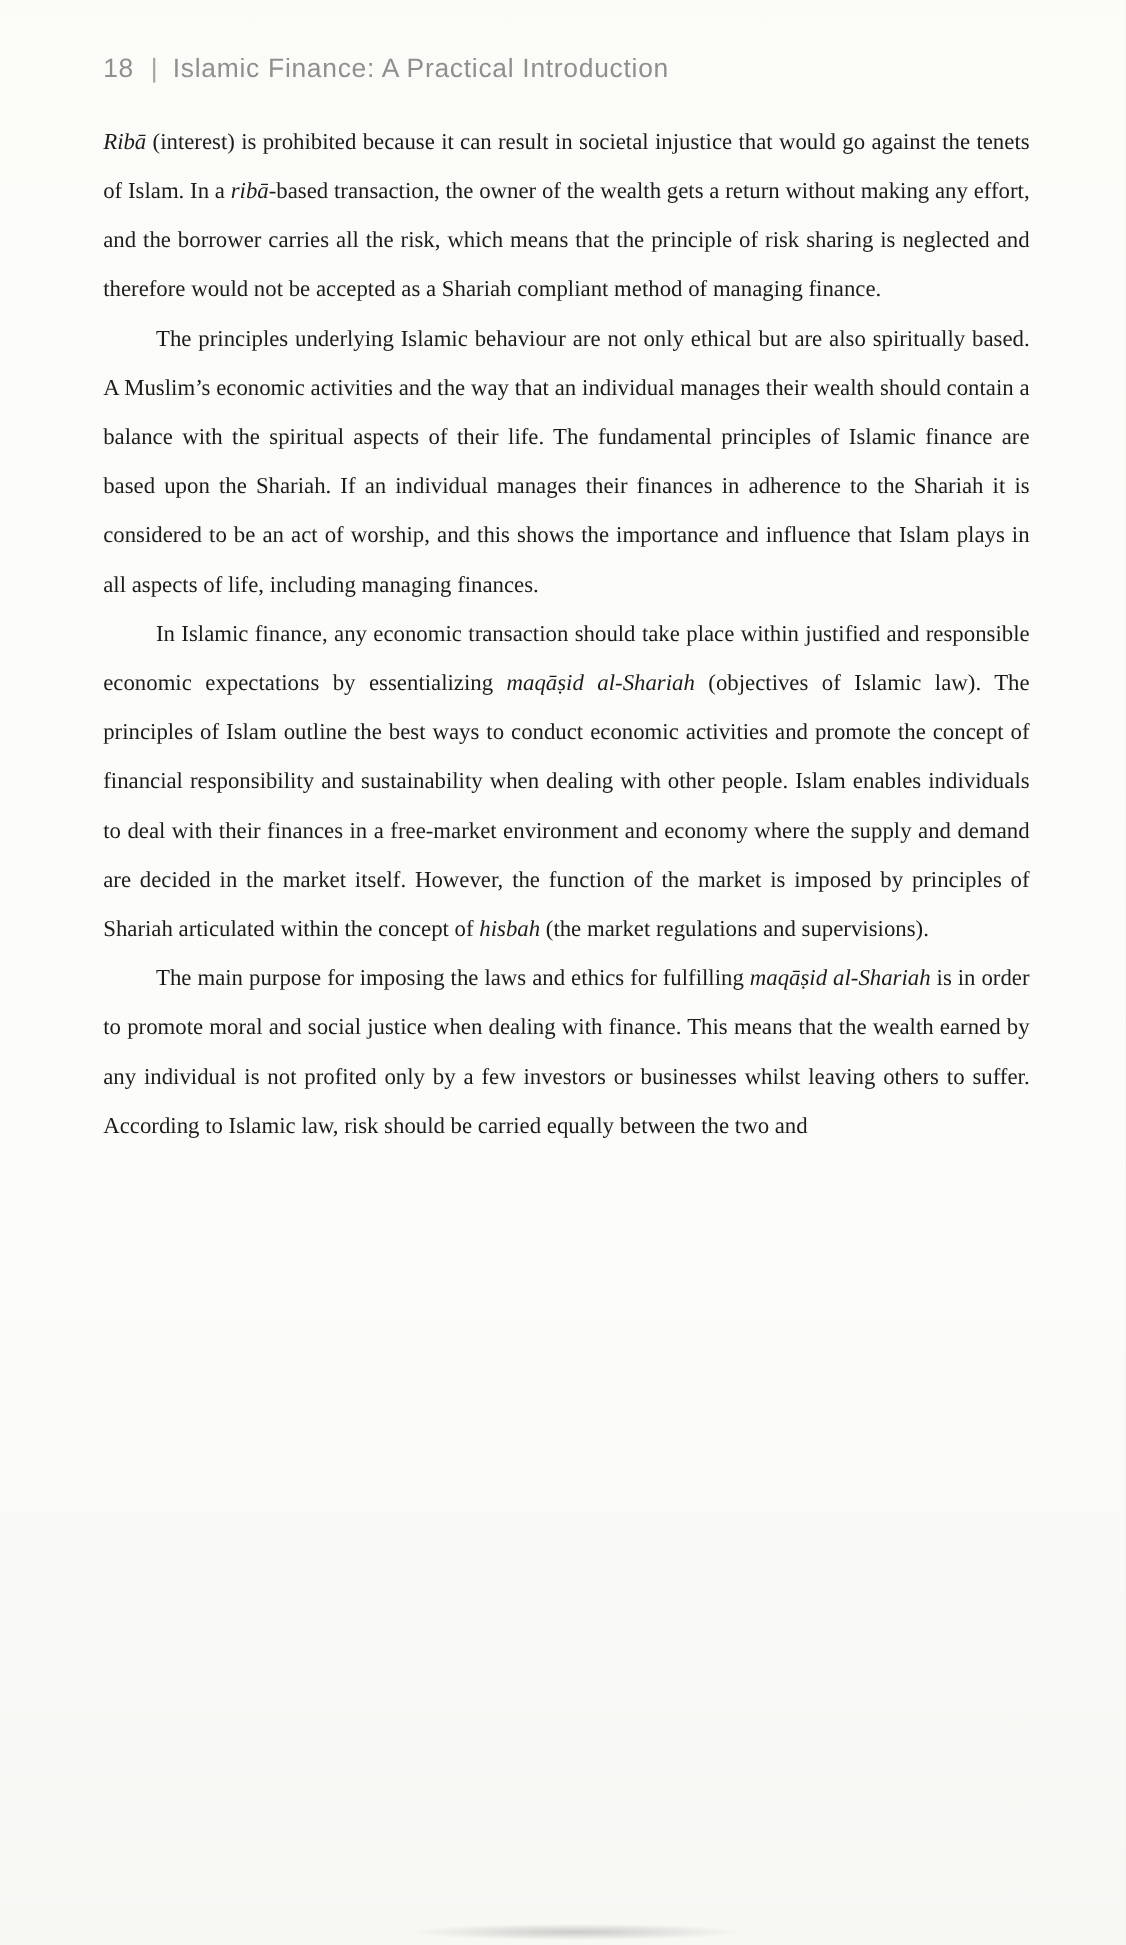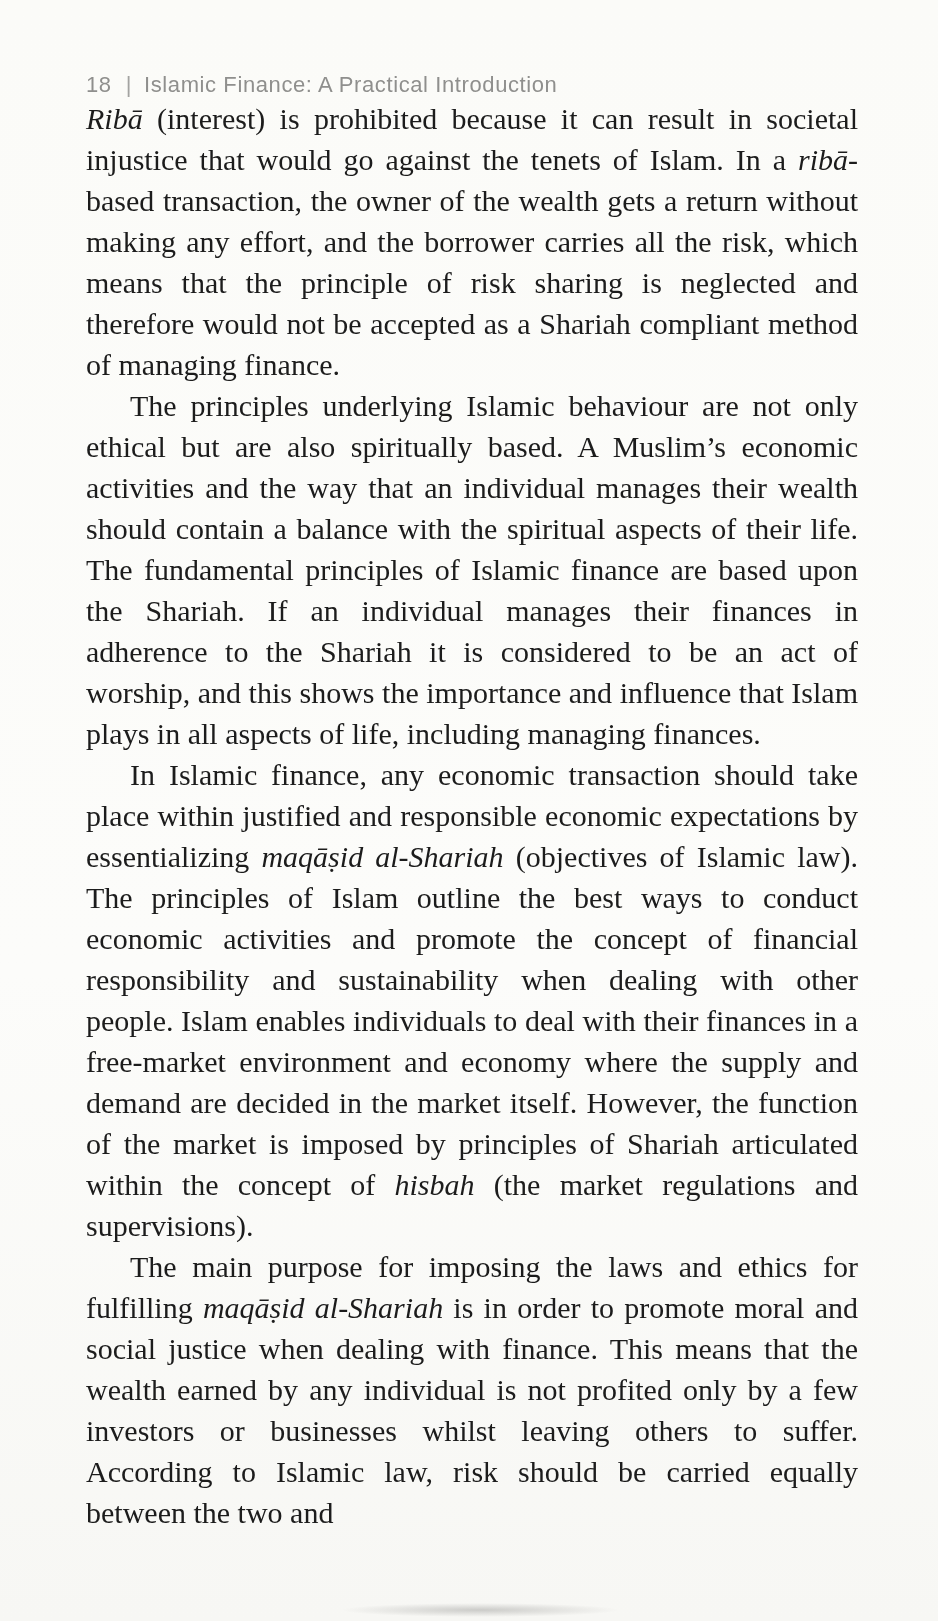--- a/index.html
+++ b/index.html
@@ -21,34 +21,33 @@
     position: absolute;
     top: 44px;
     left: 86px;
     right: 68px;
     font-family: "Liberation Sans", "DejaVu Sans", sans-serif;
     font-size: 22px;
     font-weight: 400;
     color: #8f8f8d;
     letter-spacing: 0.6px;
     white-space: nowrap;
-    margin-top: 28px;
   }
 
   .running-header .sep {
     margin: 0 12px 0 14px;
     color: #a3a3a1;
   }
 
   .body-text {
     position: absolute;
     top: 98px;
     left: 86px;
     width: 772px;
-    font-size: 30px;
+    font-size: 19px;
     line-height: 41px;
     color: #1c1c1c;
     text-align: justify;
     text-justify: inter-word;
   }
 
   .body-text p {
     margin: 0;
   }
 

